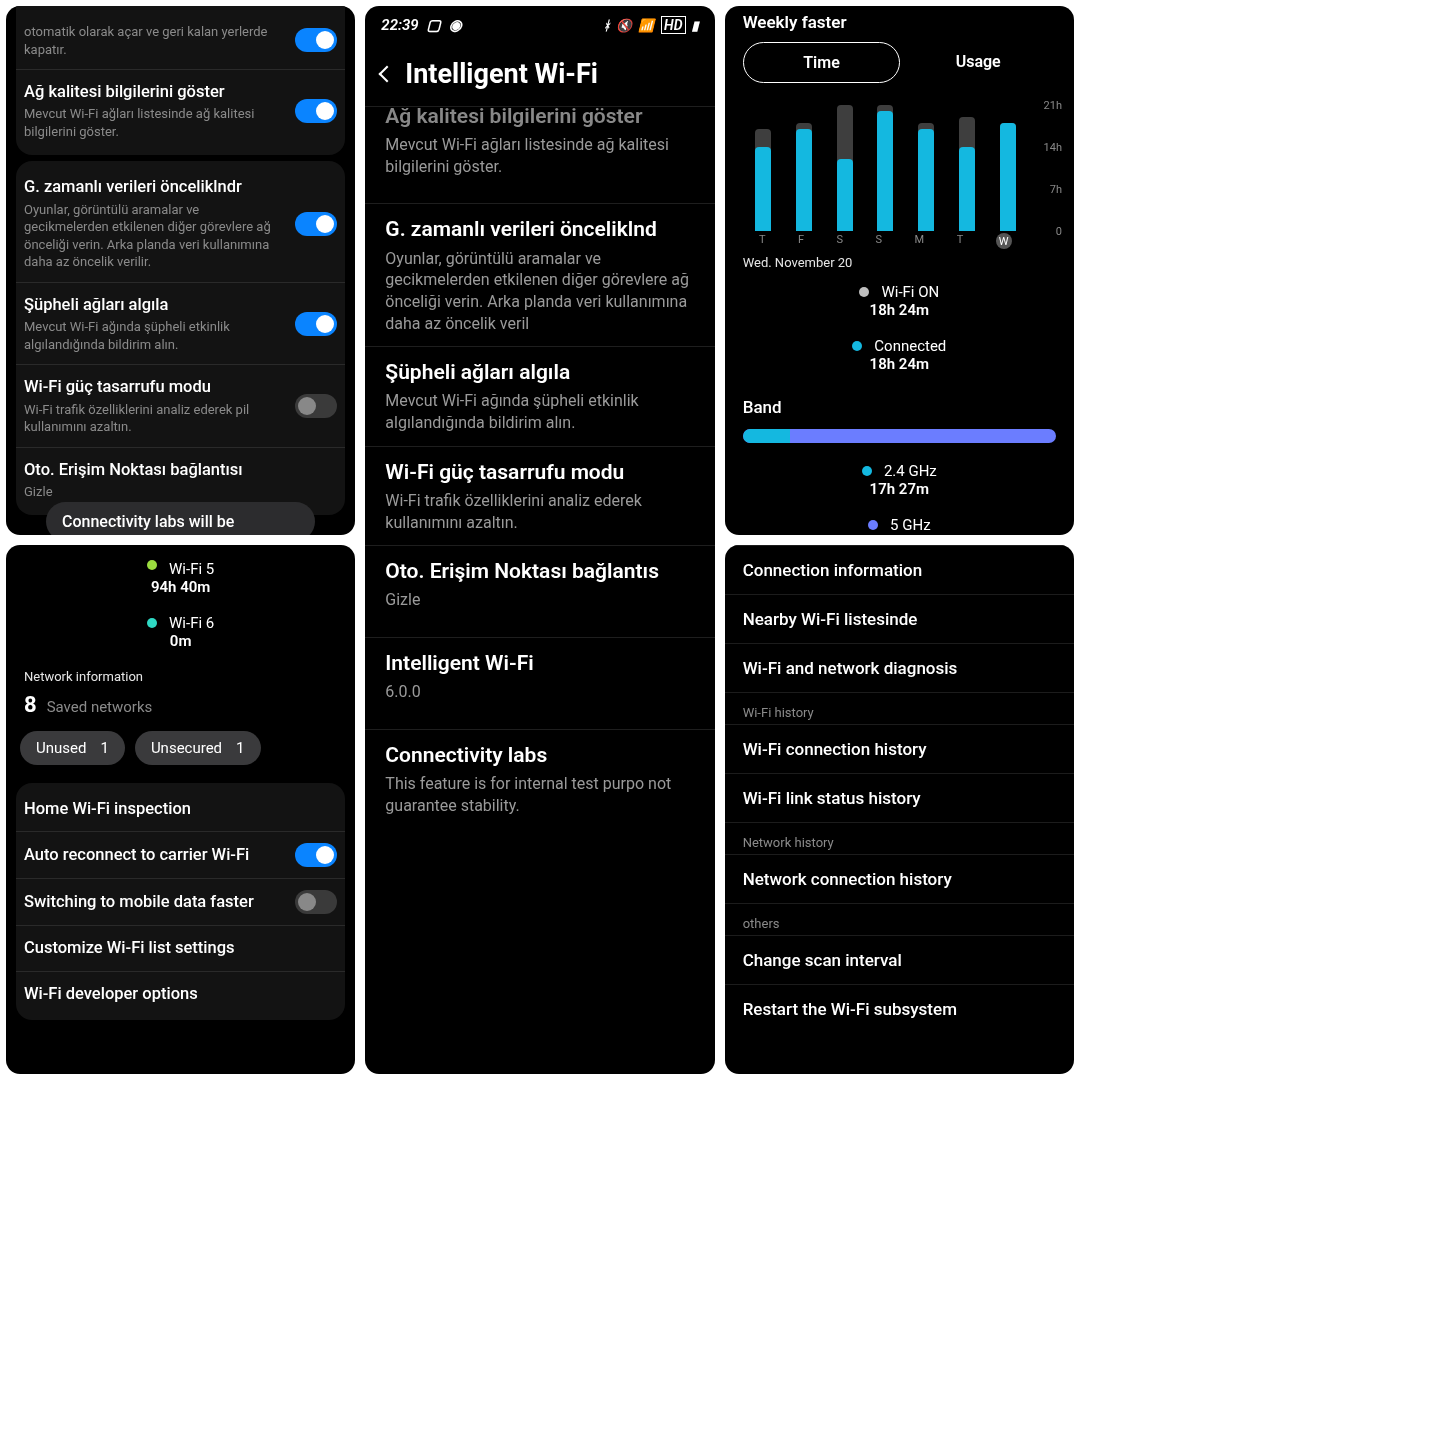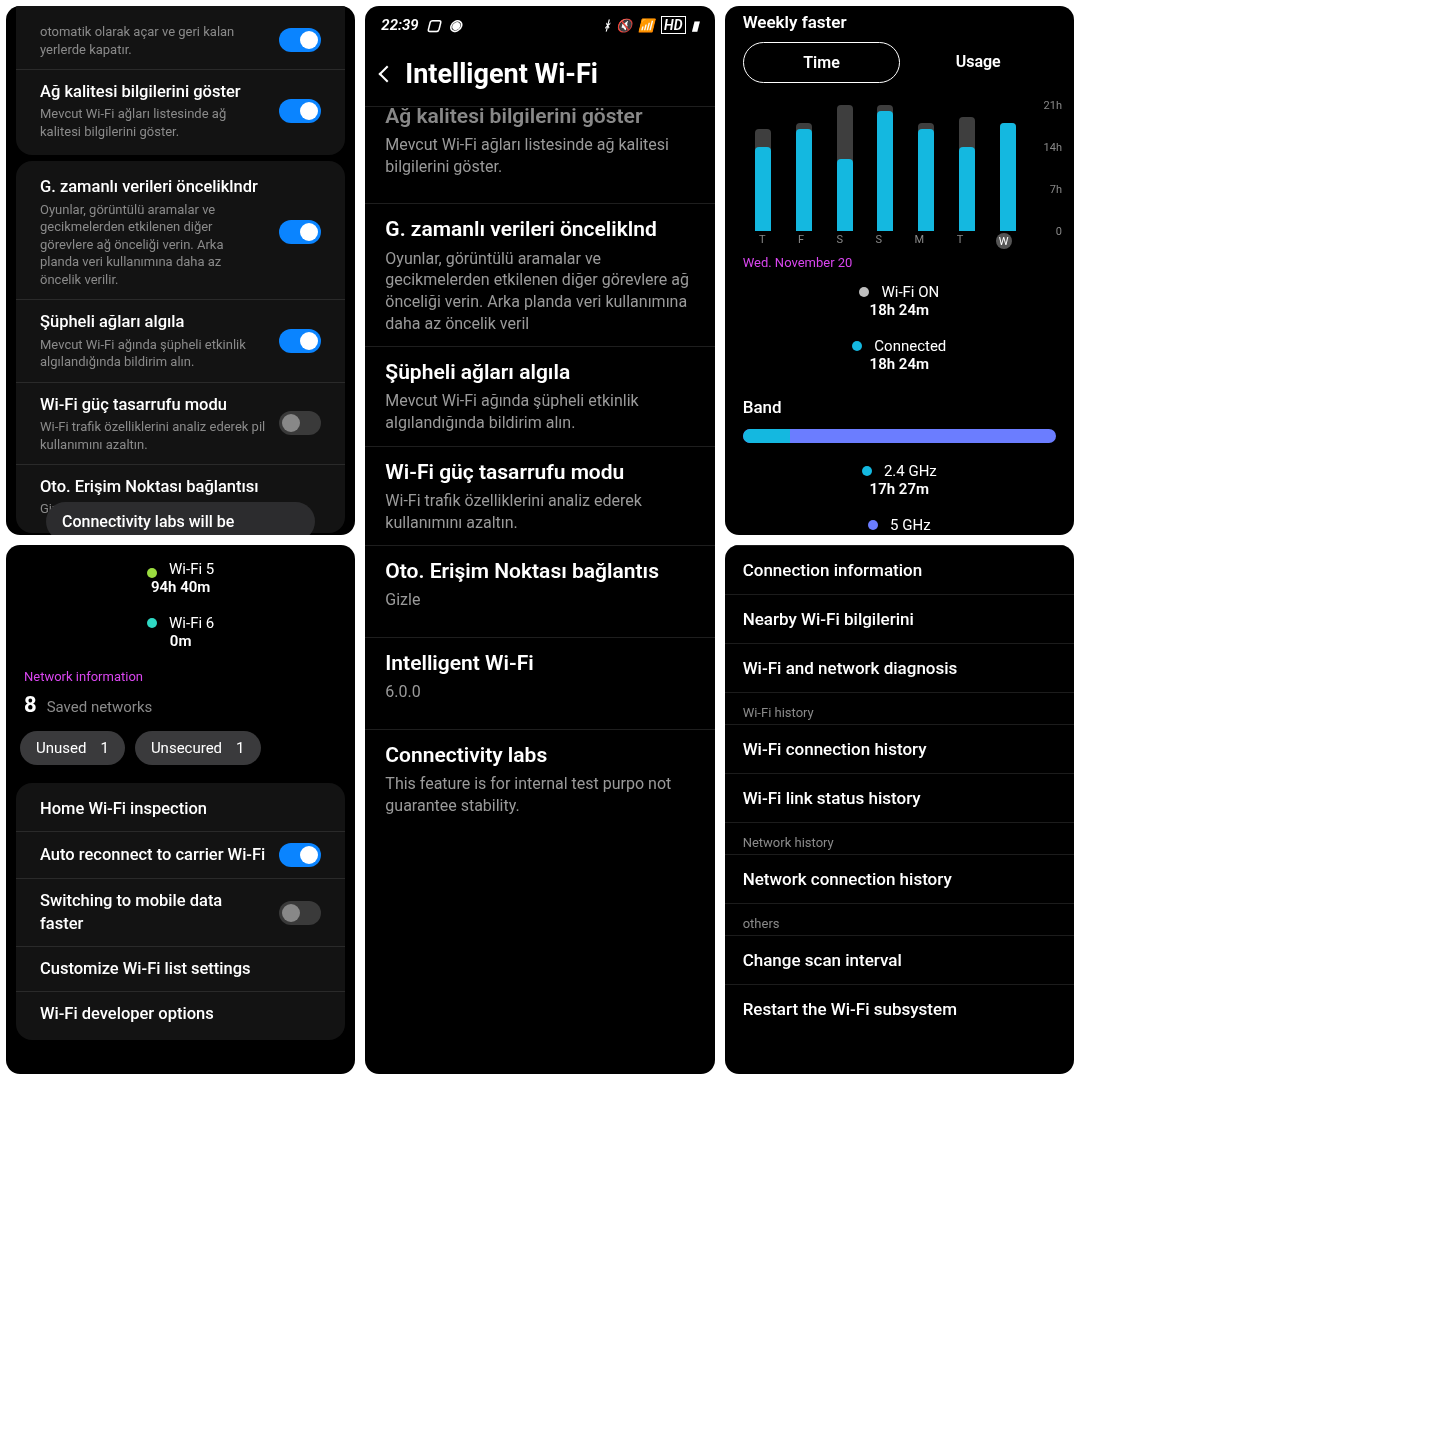--- a/index.html
+++ b/index.html
@@ -26,40 +26,40 @@
     background: #131313;
     border-radius: 16px;
     margin: 6px 10px;
     padding: 4px 0;
     overflow: hidden;
   }
   .item {
     display: flex;
     align-items: center;
     justify-content: flex-start;
-    padding: 11px 24px;
+    padding: 11px 8px;
     border-top: 1px solid #2a2a2a;
   }
   .item:first-child { border-top: none; }
   .item-text { flex: 1; min-width: 0; }
   .title { font-size: 16.5px; font-weight: 500; color: #fff; line-height: 1.35; }
   .sub { font-size: 13px; color: #8a8a8a; line-height: 1.35; margin-top: 2px; }
   .toggle {
     width: 42px; height: 24px; border-radius: 12px;
     position: relative; flex-shrink: 0; margin-left: 14px;
   }
   .toggle::after {
     content: ""; position: absolute; width: 18px; height: 18px; border-radius: 50%;
     top: 3px; background: #fff;
   }
   .toggle.on { background: #0a84ff; }
   .toggle.on::after { right: 3px; }
   .toggle.off { background: #3a3a3a; }
   .toggle.off::after { left: 3px; background:#888; }
-  .sec-label { font-size: 13px; color: #d946ef; padding: 10px 18px 4px; }
+  .sec-label { font-size: 13px; color: #e5e5e5; padding: 10px 18px 4px; }
   .row { display: flex; align-items: center; justify-content: space-between; padding: 9px 18px; flex-direction: column; }
   .dot { width: 10px; height: 10px; border-radius: 50%; margin-right: 12px; }
   .chips { display:flex; gap:10px; padding: 6px 14px 12px; }
   .chip { background:#3a3a3c; border-radius: 18px; padding: 8px 16px; display:flex; gap:14px; font-size:15px; }
   
   .p2 { grid-row: span 2; }
   .statusbar { display:flex; justify-content:space-between; align-items:center; padding:10px 16px 4px; font-size:15px; font-weight:600;font-style:italic;}
   .sb-icons { display:flex; gap:6px; align-items:center; font-size:13px;}
   .hdr { display:flex; align-items:center; gap:12px; padding: 20px 16px 16px; }
   .hdr-title { font-size:27px; font-weight:700;}
@@ -290,21 +290,21 @@
         </div>
         <span style="font-weight:600">0m</span>
       </div>
     </div>
 </div>
 
 <div class="panel">
   <div style="height:6px"></div>
   <div id="wifiver">
       <div class="row">
-        <div style="display:flex;align-items:flex-end;">
+        <div style="display:flex;align-items:flex-start;">
           <span class="dot" style="background:#9bdc3f"></span>
           <span>Wi-Fi 5</span>
         </div>
         <span style="font-weight:600">94h 40m</span>
       </div>
       <div class="row">
         <div style="display:flex;align-items:center;">
           <span class="dot" style="background:#2fd9c4"></span>
           <span>Wi-Fi 6</span>
         </div>
@@ -353,21 +353,21 @@
         <div class="item-text">
           <div class="title">Wi-Fi developer options</div>
         </div>
       </div>
     </div>
 </div>
 
 <div class="panel link-list">
   <div id="p5">
       <div class="lnk">Connection information</div>
-      <div class="lnk">Nearby Wi-Fi bilgilerini</div>
+      <div class="lnk">Nearby Wi-Fi listesinde</div>
       <div class="lnk">Wi-Fi and network diagnosis</div>
       <div class="hd">Wi-Fi history</div>
       <div class="lnk">Wi-Fi connection history</div>
       <div class="lnk">Wi-Fi link status history</div>
       <div class="hd">Network history</div>
       <div class="lnk">Network connection history</div>
       <div class="hd">others</div>
       <div class="lnk">Change scan interval</div>
       <div class="lnk">Restart the Wi-Fi subsystem</div>
     </div>

